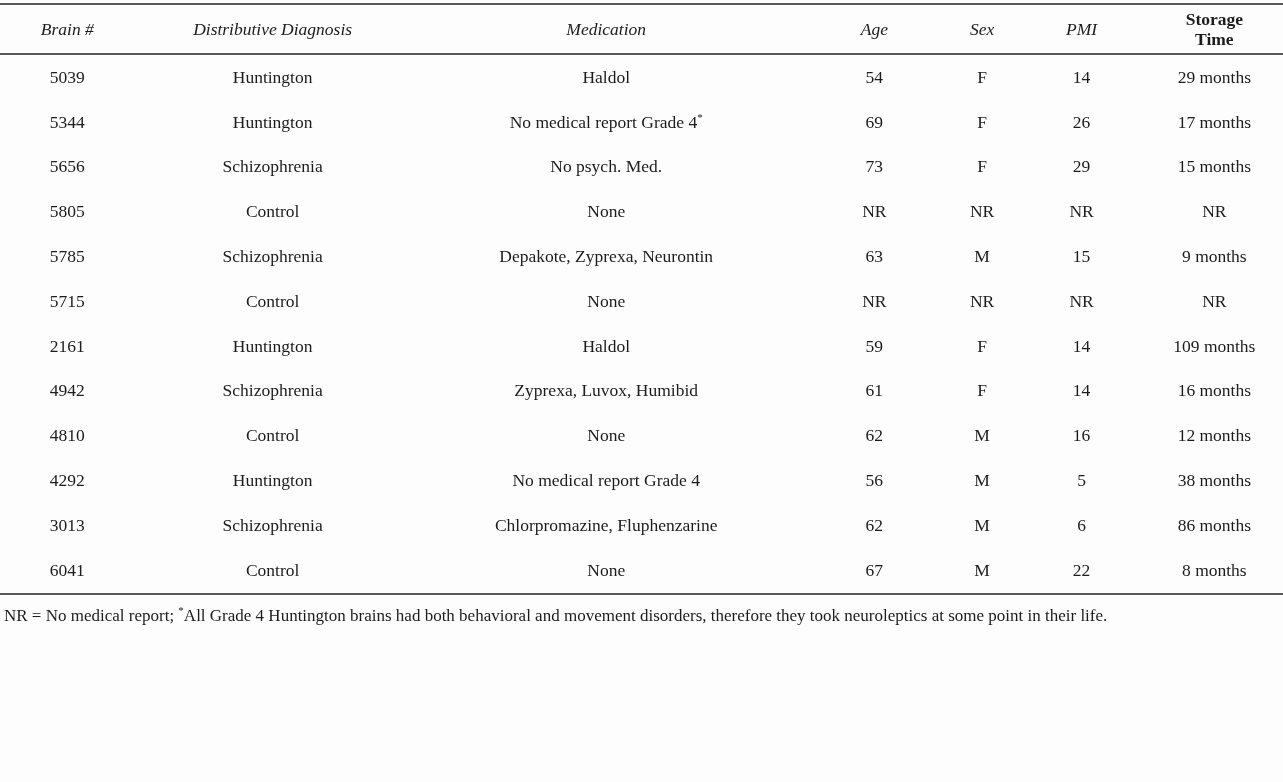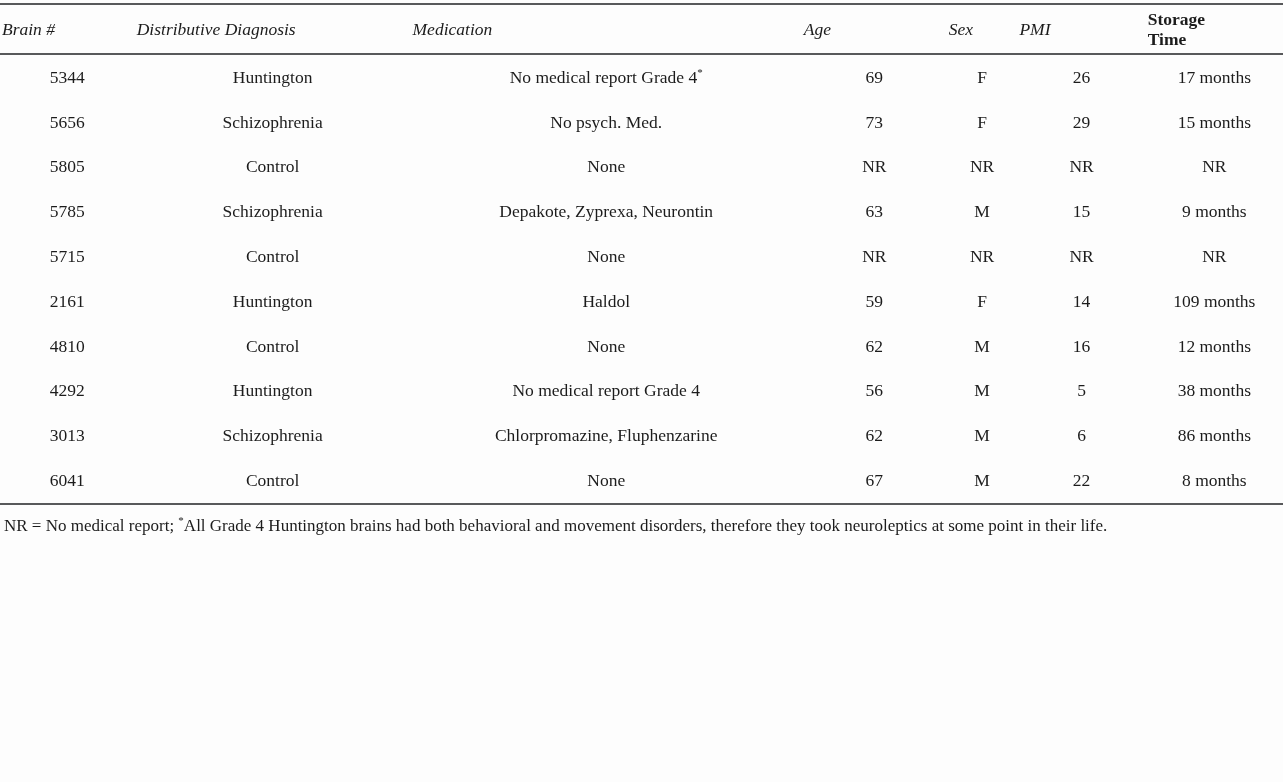--- a/index.html
+++ b/index.html
@@ -23,21 +23,21 @@
     border-top: 2px solid #58595b;
     border-bottom: 2px solid #58595b;
   }
   table.brain-table thead tr {
     border-bottom: 2px solid #58595b;
   }
   table.brain-table th {
     font-style: italic;
     font-weight: normal;
     font-size: 17.5px;
-    text-align: left;
+    text-align: center;
     vertical-align: middle;
     height: 48px;
     padding: 0 2px;
     line-height: 1.15;
   }
   table.brain-table th.storage-header {
     font-style: normal;
     font-weight: bold;
   }
   table.brain-table td {
@@ -96,20 +96,29 @@
         <th>Sex</th>
         <th>PMI</th>
         <th class="storage-header">
           <div>Storage</div>
           <div>Time</div>
         </th>
       </tr>
     </thead>
     <tbody>
         <tr>
+          <td>5039</td>
+          <td>Huntington</td>
+          <td>Haldol</td>
+          <td>54</td>
+          <td>F</td>
+          <td>14</td>
+          <td>29 months</td>
+        </tr>
+        <tr>
           <td>5344</td>
           <td>Huntington</td>
           <td>No medical report Grade 4<sup>*</sup></td>
           <td>69</td>
           <td>F</td>
           <td>26</td>
           <td>17 months</td>
         </tr>
         <tr>
           <td>5656</td>
@@ -148,20 +157,29 @@
           <td>NR</td>
         </tr>
         <tr>
           <td>2161</td>
           <td>Huntington</td>
           <td>Haldol</td>
           <td>59</td>
           <td>F</td>
           <td>14</td>
           <td>109 months</td>
+        </tr>
+        <tr>
+          <td>4942</td>
+          <td>Schizophrenia</td>
+          <td>Zyprexa, Luvox, Humibid</td>
+          <td>61</td>
+          <td>F</td>
+          <td>14</td>
+          <td>16 months</td>
         </tr>
         <tr>
           <td>4810</td>
           <td>Control</td>
           <td>None</td>
           <td>62</td>
           <td>M</td>
           <td>16</td>
           <td>12 months</td>
         </tr>

